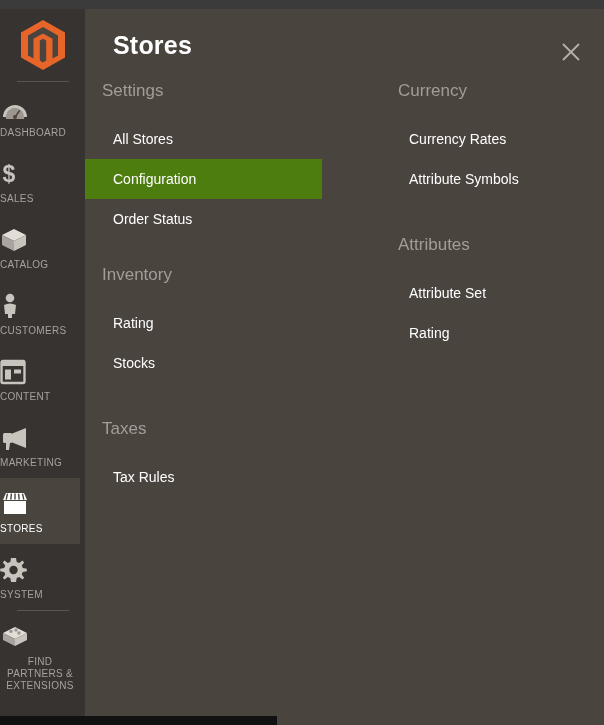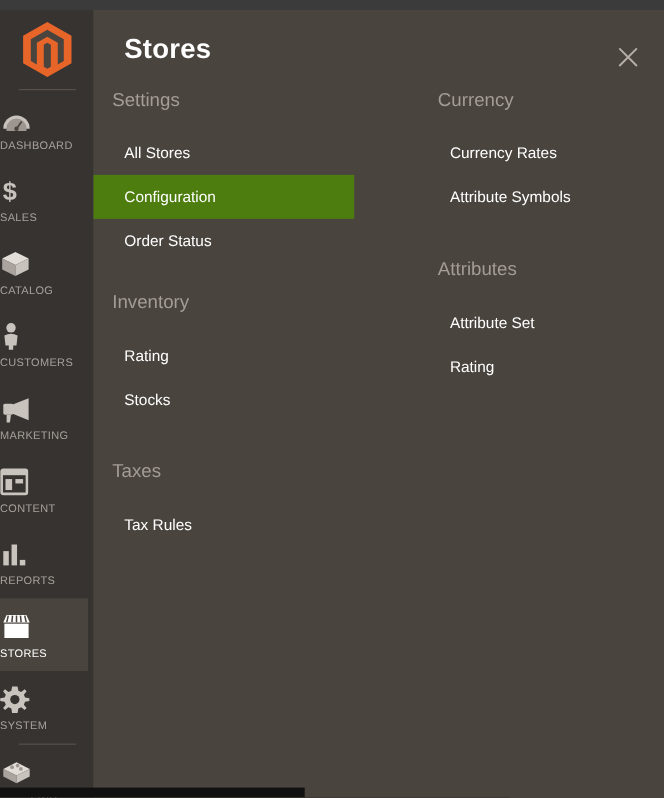--- a/index.html
+++ b/index.html
@@ -164,51 +164,41 @@
         <svg width="20" height="26" viewBox="0 0 20 26">
           <circle cx="10" cy="5" r="4.3" fill="#c9c3be"></circle>
           <path d="M4 12 Q10 9 16 12 L15 21 L12 21 L12 25 L8 25 L8 21 L5 21 Z" fill="#c9c3be"></path>
         </svg>
       </span>
       <span class="lbl">CUSTOMERS</span>
     </div>
 
     <div class="nav-item">
       <span class="ico">
-        <svg width="30" height="26" viewBox="0 0 30 26">
-          <path d="M26 3 L26 23 L11 17 L11 9 Z" fill="#c9c3be"></path>
-          <rect x="3" y="8" width="9" height="10" rx="1.5" fill="#c9c3be"></rect>
-          <path d="M6 18 L10 18 L9 25 L6 25 Z" fill="#c9c3be"></path>
-        </svg>
-      </span>
-      <span class="lbl">MARKETING</span>
-    </div>
-
-    <div class="nav-item">
-      <span class="ico">
         <svg width="26" height="26" viewBox="0 0 26 26">
           <rect x="1.5" y="2" width="23" height="22" rx="1.5" fill="none" stroke="#c9c3be" stroke-width="2.4"></rect>
           <rect x="1.5" y="2" width="23" height="5" fill="#c9c3be"></rect>
           <rect x="5" y="10.5" width="6" height="10" fill="#c9c3be"></rect>
           <rect x="14" y="10.5" width="7" height="4" fill="#c9c3be"></rect>
         </svg>
       </span>
       <span class="lbl">CONTENT</span>
     </div>
 
     <div class="nav-item">
       <span class="ico">
-        <svg width="26" height="24" viewBox="0 0 26 24">
-          <rect x="3" y="9" width="5" height="13" fill="#c9c3be"></rect>
-          <rect x="10.5" y="3" width="5" height="19" fill="#c9c3be"></rect>
-          <rect x="18" y="17" width="5" height="5" fill="#c9c3be"></rect>
-        </svg>
-      </span>
-      <span class="lbl">REPORTS</span>
-    </div>
+        <svg width="30" height="26" viewBox="0 0 30 26">
+          <path d="M26 3 L26 23 L11 17 L11 9 Z" fill="#c9c3be"></path>
+          <rect x="3" y="8" width="9" height="10" rx="1.5" fill="#c9c3be"></rect>
+          <path d="M6 18 L10 18 L9 25 L6 25 Z" fill="#c9c3be"></path>
+        </svg>
+      </span>
+      <span class="lbl">MARKETING</span>
+    </div>
+
 
     <div class="nav-item active">
       <span class="ico">
         <svg width="30" height="26" viewBox="0 0 30 26">
           <path d="M3 9 L6 2 L24 2 L27 9 Z" fill="#ffffff"></path>
           <path d="M7.5 2.6 L6.2 8.6" stroke="#4a443f" stroke-width="1.4"></path>
           <path d="M11.4 2.6 L10.8 8.6" stroke="#4a443f" stroke-width="1.4"></path>
           <path d="M15 2.6 L15 8.6" stroke="#4a443f" stroke-width="1.4"></path>
           <path d="M18.6 2.6 L19.2 8.6" stroke="#4a443f" stroke-width="1.4"></path>
           <path d="M22.5 2.6 L23.8 8.6" stroke="#4a443f" stroke-width="1.4"></path>

